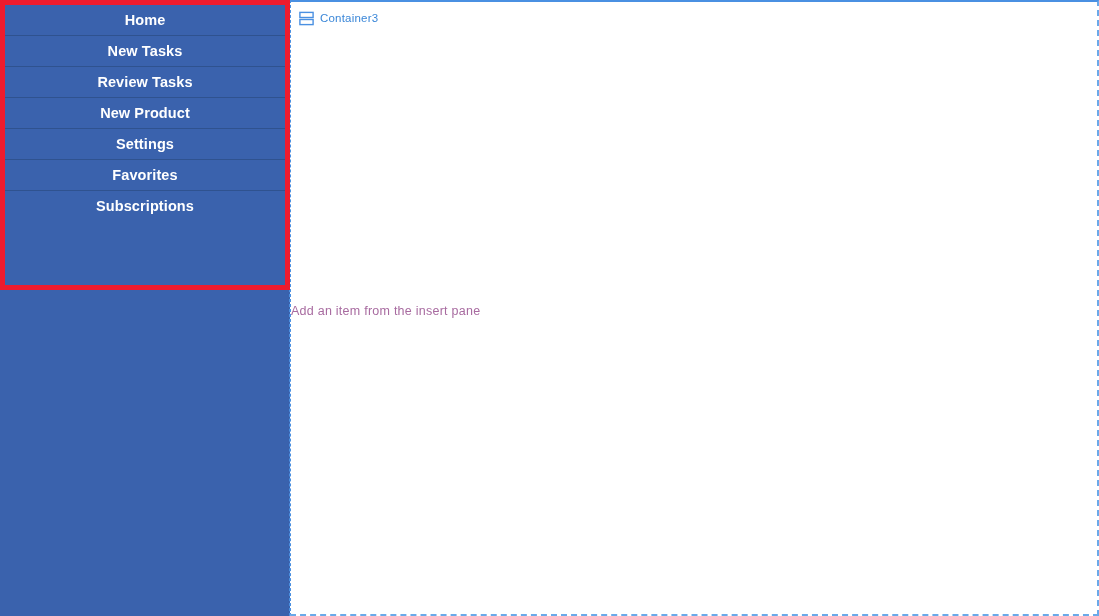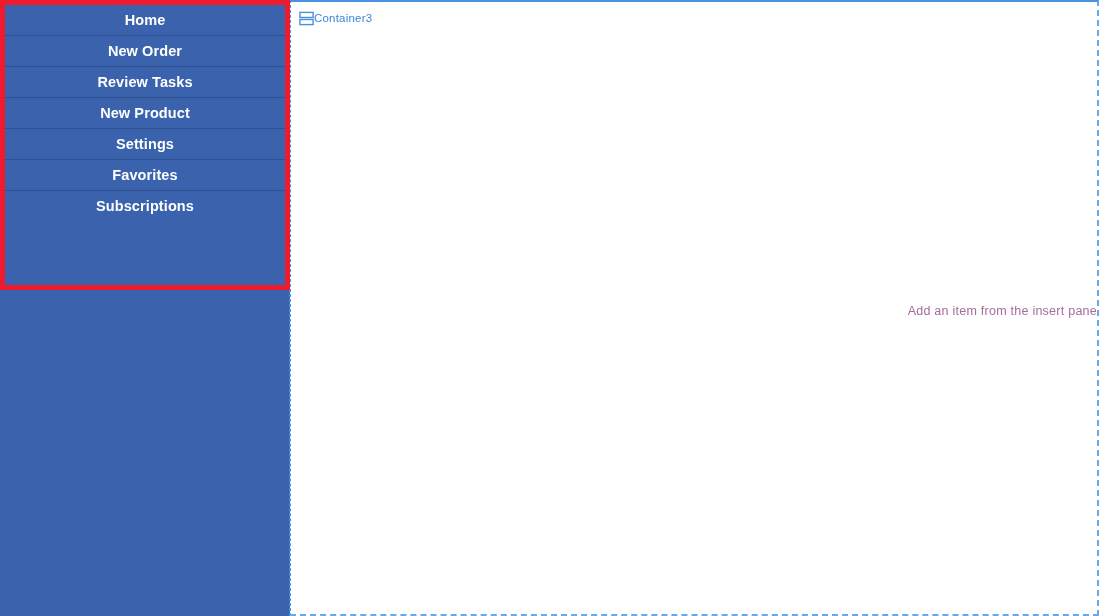--- a/index.html
+++ b/index.html
@@ -89,20 +89,21 @@
     border-bottom: 2px dashed #6aa9e9;
     z-index: 1;
   }
 
   #container-header {
     position: absolute;
     left: 8px;
     top: 7px;
     display: flex;
     align-items: center;
+    gap: 6px;
     height: 18px;
   }
 
   .container-icon {
     width: 15px;
     height: 15px;
     display: block;
     flex: 0 0 auto;
   }
 
@@ -112,42 +113,42 @@
     font-family: "Liberation Sans", sans-serif;
     white-space: nowrap;
     letter-spacing: 0.2px;
   }
 
   #empty-state {
     position: absolute;
     left: 0;
     right: 0;
     top: 302px;
-    text-align: right;
+    text-align: left;
     font-size: 12.5px;
     color: #a86ba0;
     font-family: "Liberation Sans", sans-serif;
     letter-spacing: 0.25px;
     user-select: none;
   }
 </style>
 </head>
 <body>
 
 <div id="app-root">
 
   <div id="sidebar">
     <div id="nav-list">
 
       <div class="nav-item">
         <span>Home</span>
       </div>
 
       <div class="nav-item">
-        <span>New Order</span>
+        <span>New Tasks</span>
       </div>
 
       <div class="nav-item">
         <span>Review Tasks</span>
       </div>
 
       <div class="nav-item">
         <span>New Product</span>
       </div>
 

